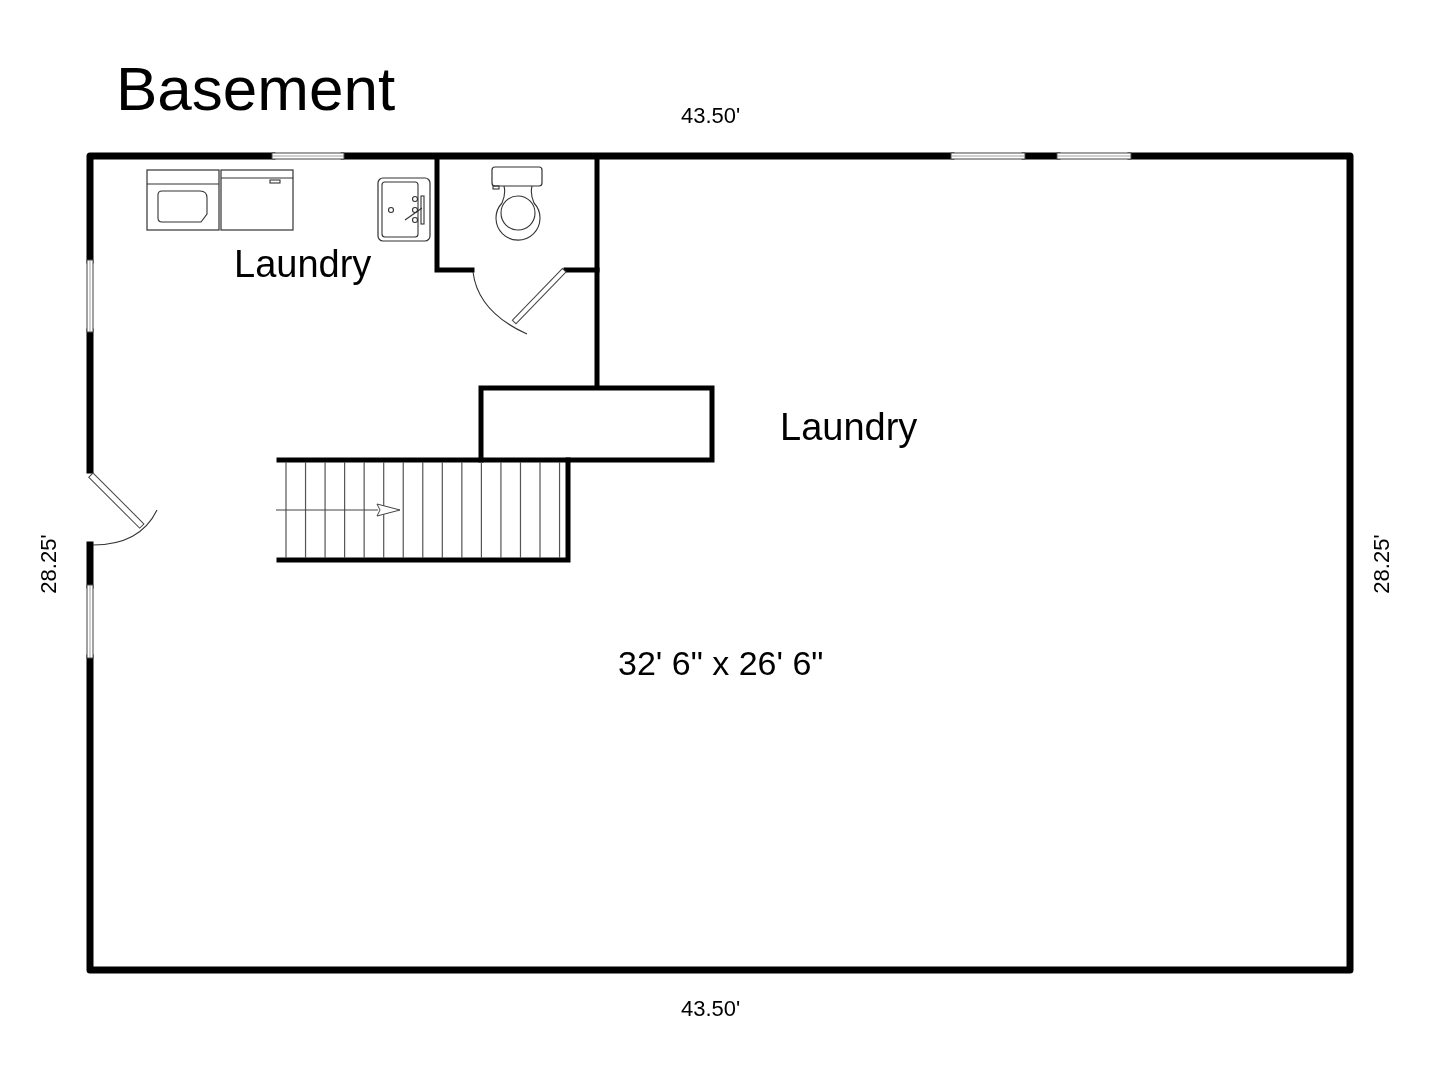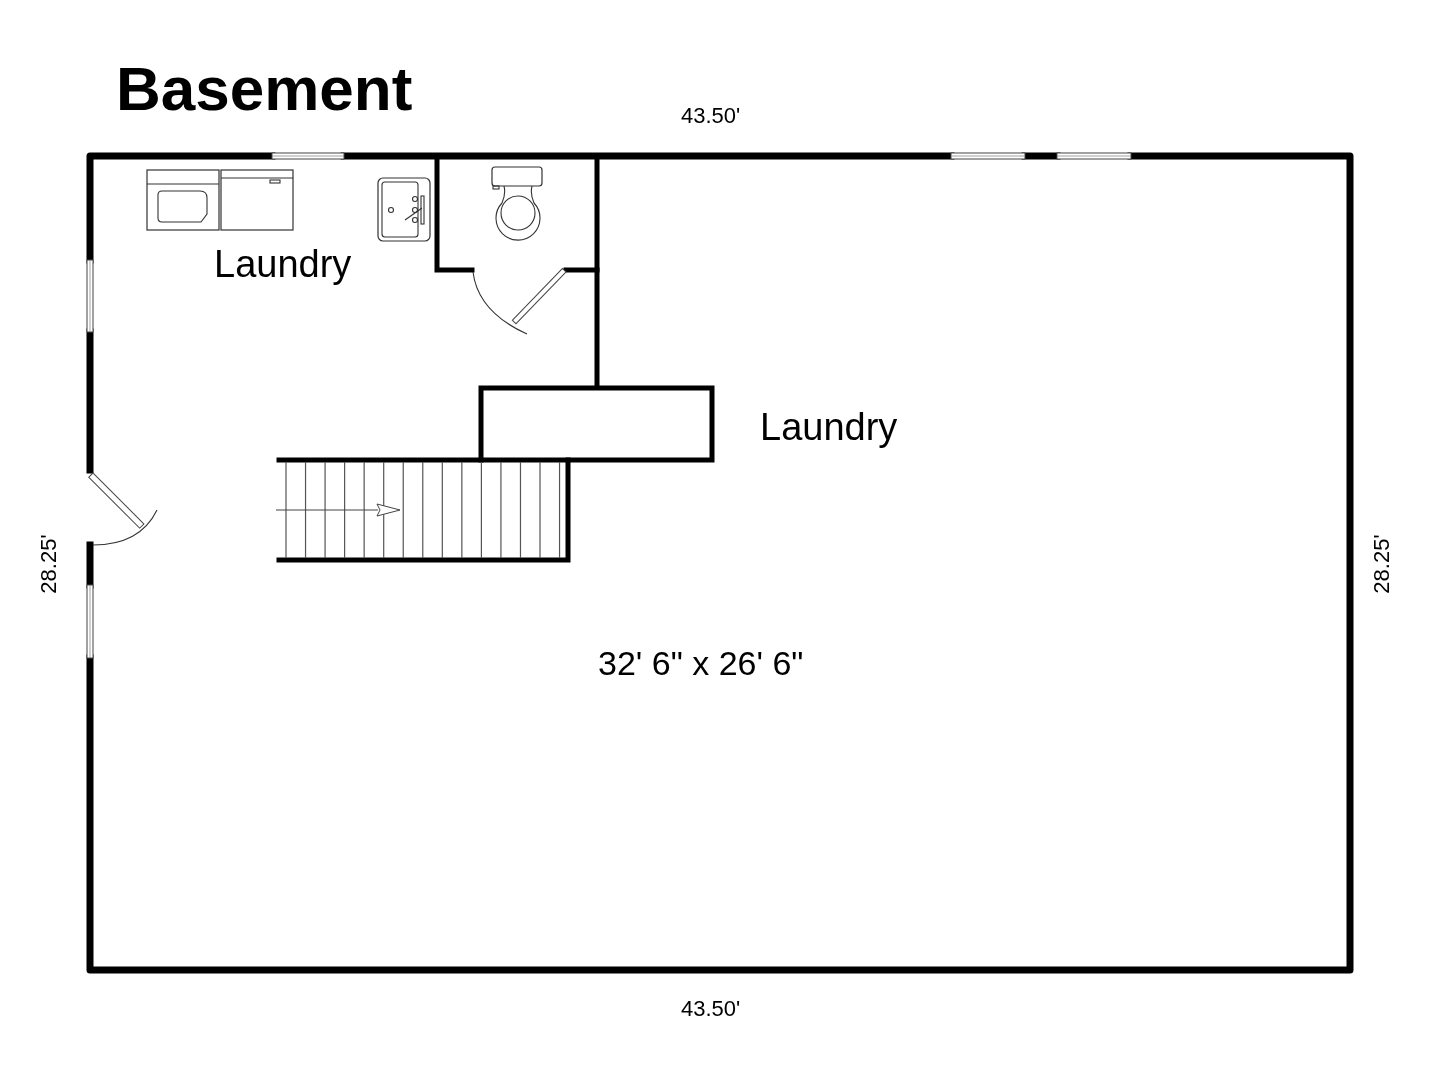--- a/index.html
+++ b/index.html
@@ -6,22 +6,22 @@
     body { width: 1440px; height: 1080px; position: relative; overflow: hidden;
            font-family: "Liberation Sans", sans-serif; color: #000; }
     #plan { position: absolute; left: 0; top: 0; width: 1440px; height: 1080px; }
     .wall { stroke: #000; stroke-width: 7; fill: none; stroke-linecap: square; stroke-linejoin: round; }
     .iwall { stroke: #000; stroke-width: 5; fill: none; stroke-linecap: square; }
     .win { fill: #fff; stroke: #444; stroke-width: 1; }
     .fix { fill: #fff; stroke: #333; stroke-width: 1.2; }
     .thin { fill: none; stroke: #333; stroke-width: 1.1; }
     .tread { stroke: #555; stroke-width: 1.2; }
     .lbl { position: absolute; white-space: nowrap; line-height: 1; }
-    .title { left: 116px; top: 58px; font-size: 62px; font-weight: bold; }
-    .room { font-size: 38px; }
+    .title { left: 116px; top: 58px; font-size: 62px; }
+    .room { font-size: 38px; margin-left: 20px; }
     .dim { font-size: 22px; }
     .rot { transform-origin: center center; transform: rotate(-90deg); }
   </style>
 </head>
 <body>
 
 <svg id="plan" viewBox="0 0 1440 1080" xmlns="http://www.w3.org/2000/svg">
 
   <g>
 

